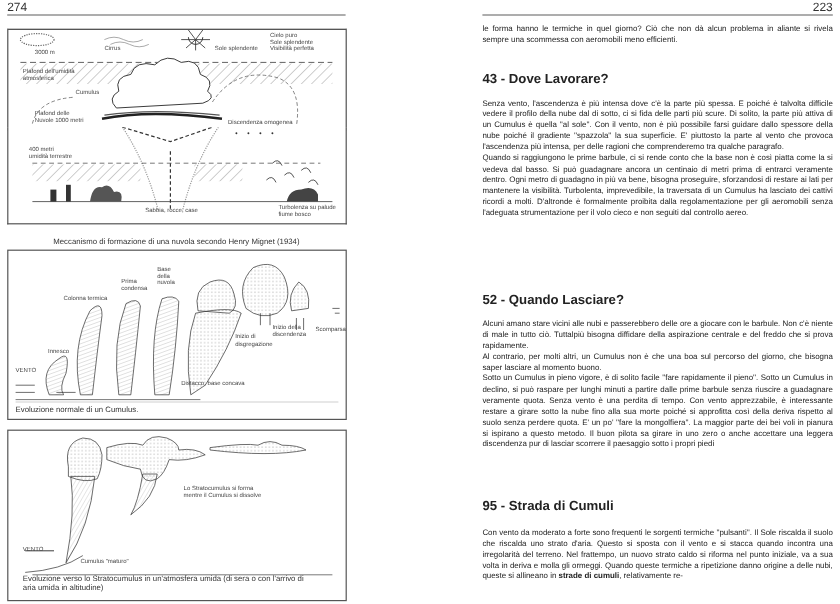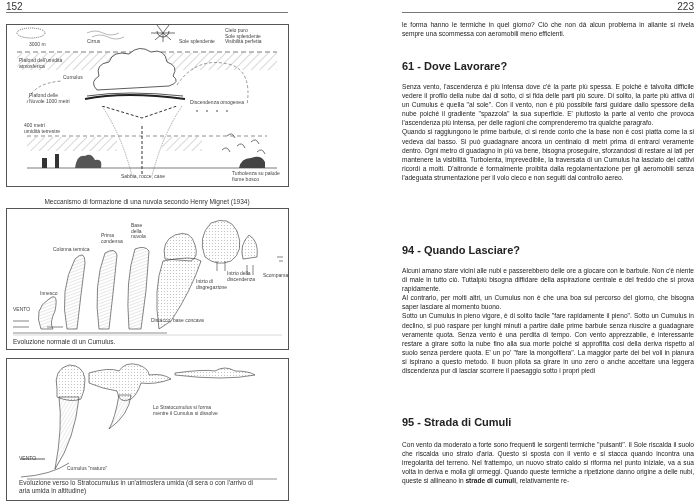--- a/index.html
+++ b/index.html
@@ -22,21 +22,21 @@
 
   .text { position: absolute; left: 52px; width: 292px; font-size: 6.6px; line-height: 9.1px; color: #222; text-align: justify; }
   .text p { margin: 0; }
   .h { position: absolute; left: 52px; font-size: 11px; font-weight: bold; color: #222; }
   .bold { font-weight: bold; }
 </style>
 </head>
 <body>
 
 <div class="page left">
-  <span class="pnum l">152</span>
+  <span class="pnum l">274</span>
   <div class="rule l"></div>
 
   <div class="fig" style="left:6px; top:24px; width:281px; height:82px; border-bottom:none; height:82px;">
   </div>
   <div class="fig" style="left:6px; top:24px; width:281px; height:83px;">
     <svg width="281" height="83">
 
       <ellipse cx="24" cy="8" rx="14" ry="5" fill="none" stroke="#666" stroke-dasharray="1,1"></ellipse>
       <path d="M80 8 q8 -4 16 0 q8 4 16 0" fill="none" stroke="#888" stroke-width="0.6"></path>
       <path d="M85 12 q8 -4 16 0 q8 4 16 0" fill="none" stroke="#888" stroke-width="0.6"></path>
@@ -201,27 +201,27 @@
 </div>
 
 <div class="page right">
   <span class="pnum r">223</span>
   <div class="rule r"></div>
 
   <div class="text" style="top:20px;">
     <p>le forma hanno le termiche in quel giorno? Ciò che non dà alcun problema in aliante si rivela sempre una scommessa con aeromobili meno efficienti.</p>
   </div>
 
-  <div class="h" style="top:60px;">61 - Dove Lavorare?</div>
+  <div class="h" style="top:60px;">43 - Dove Lavorare?</div>
   <div class="text" style="top:82px;">
     <p>Senza vento, l'ascendenza è più intensa dove c'è la parte più spessa. E poiché è talvolta difficile vedere il profilo della nube dal di sotto, ci si fida delle parti più scure. Di solito, la parte più attiva di un Cumulus è quella ''al sole''. Con il vento, non è più possibile farsi guidare dallo spessore della nube poiché il gradiente ''spazzola'' la sua superficie. E' piuttosto la parte al vento che provoca l'ascendenza più intensa, per delle ragioni che comprenderemo tra qualche paragrafo.</p>
     <p>Quando si raggiungono le prime barbule, ci si rende conto che la base non è così piatta come la si vedeva dal basso. Si può guadagnare ancora un centinaio di metri prima di entrarci veramente dentro. Ogni metro di guadagno in più va bene, bisogna proseguire, sforzandosi di restare ai lati per mantenere la visibilità. Turbolenta, imprevedibile, la traversata di un Cumulus ha lasciato dei cattivi ricordi a molti. D'altronde è formalmente proibita dalla regolamentazione per gli aeromobili senza l'adeguata strumentazione per il volo cieco e non seguiti dal controllo aereo.</p>
   </div>
 
-  <div class="h" style="top:244px;">94 - Quando Lasciare?</div>
+  <div class="h" style="top:244px;">52 - Quando Lasciare?</div>
   <div class="text" style="top:266px;">
     <p>Alcuni amano stare vicini alle nubi e passerebbero delle ore a giocare con le barbule. Non c'è niente di male in tutto ciò. Tuttalpiù bisogna diffidare della aspirazione centrale e del freddo che si prova rapidamente.</p>
     <p>Al contrario, per molti altri, un Cumulus non è che una boa sul percorso del giorno, che bisogna saper lasciare al momento buono.</p>
     <p>Sotto un Cumulus in pieno vigore, è di solito facile ''fare rapidamente il pieno''. Sotto un Cumulus in declino, si può raspare per lunghi minuti a partire dalle prime barbule senza riuscire a guadagnare veramente quota. Senza vento è una perdita di tempo. Con vento apprezzabile, è interessante restare a girare sotto la nube fino alla sua morte poiché si approfitta così della deriva rispetto al suolo senza perdere quota. E' un po' ''fare la mongolfiera''. La maggior parte dei bei voli in pianura si ispirano a questo metodo. Il buon pilota sa girare in uno zero o anche accettare una leggera discendenza pur di lasciar scorrere il paesaggio sotto i propri piedi</p>
   </div>
 
   <div class="h" style="top:416px;text-align:right;">95 - Strada di Cumuli</div>
   <div class="text" style="top:440px;">
     <p><span>Con vento da moderato a forte sono frequenti le sorgenti termiche ''pulsanti''. Il Sole riscalda il suolo che riscalda uno strato d'aria. Questo si sposta con il vento e si stacca quando incontra una irregolarità del terreno. Nel frattempo, un nuovo strato caldo si riforma nel punto iniziale, va a sua volta in deriva e molla gli ormeggi. Quando queste termiche a ripetizione danno origine a delle nubi, queste si allineano in </span><span class="bold">strade di cumuli</span><span>, relativamente re-</span></p>
   </div>

